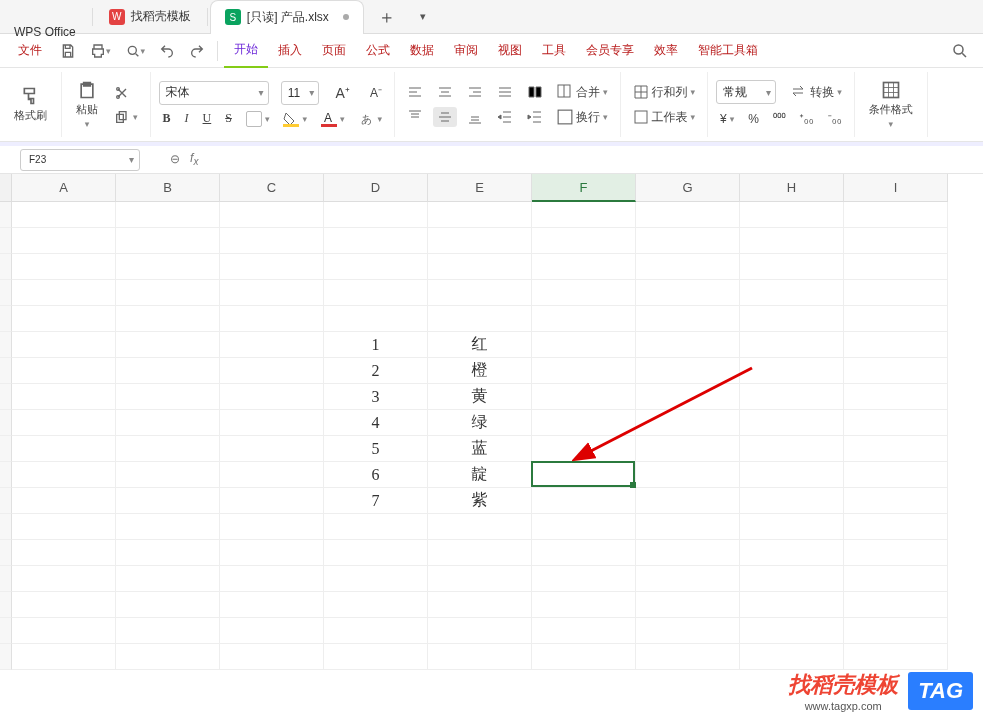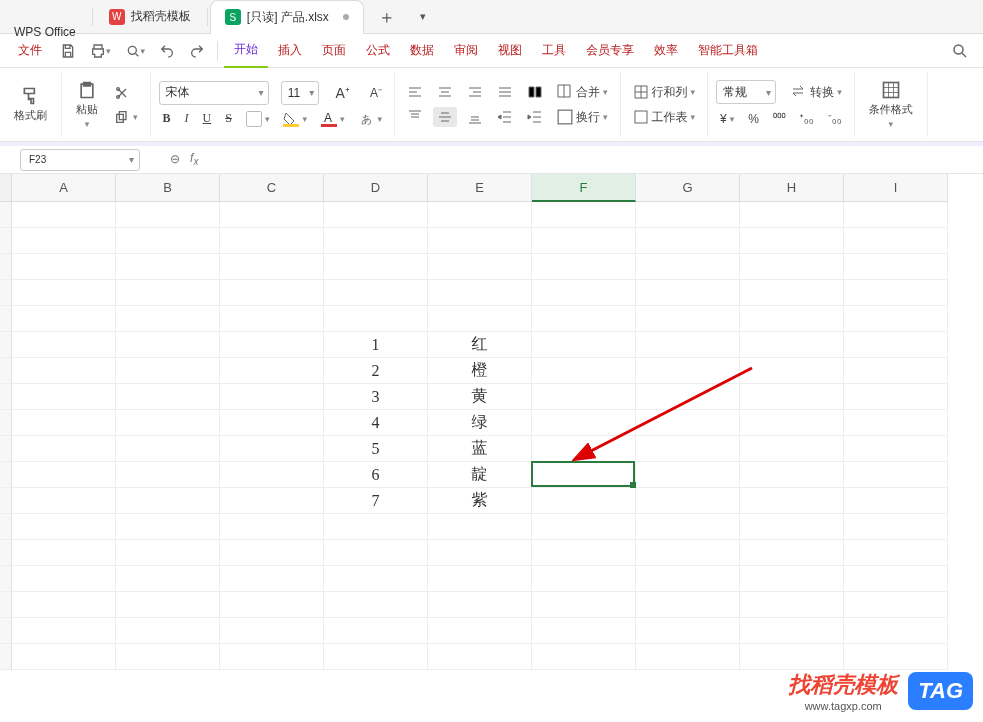--- a/index.html
+++ b/index.html
@@ -62,21 +62,21 @@
 .sel-handle { position: absolute; width: 6px; height: 6px; background: #2b7a3e; right: -3px; bottom: -3px; }
 
 
 .arrow-svg { position: absolute; pointer-events: none; }
 
 
 .watermark { position: absolute; right: 10px; bottom: 10px; display: flex; align-items: center; gap: 10px; }
 .wm-txt { text-align: center; }
 .wm-txt .t1 { color: #e43; font-size: 22px; font-weight: bold; font-style: italic; }
 .wm-txt .t2 { color: #555; font-size: 11px; text-align: center; }
-.wm-tag { background: #2a7eff; color: #fff; font-weight: bold; font-size: 22px; padding: 6px 10px; border-radius: 8px; font-style: italic; }
+.wm-tag { background: #2a7eff; color: #fff; font-weight: bold; font-size: 22px; padding: 6px 10px; border-radius: 3px; font-style: italic; }
 
 .divspace { height: 4px; background: #eef; }
 </style>
 </head>
 <body>
 
 <div class="titlebar">
   <div class="app-name">WPS Office</div>
   <div class="tab-sep"></div>
   <div class="tab">

